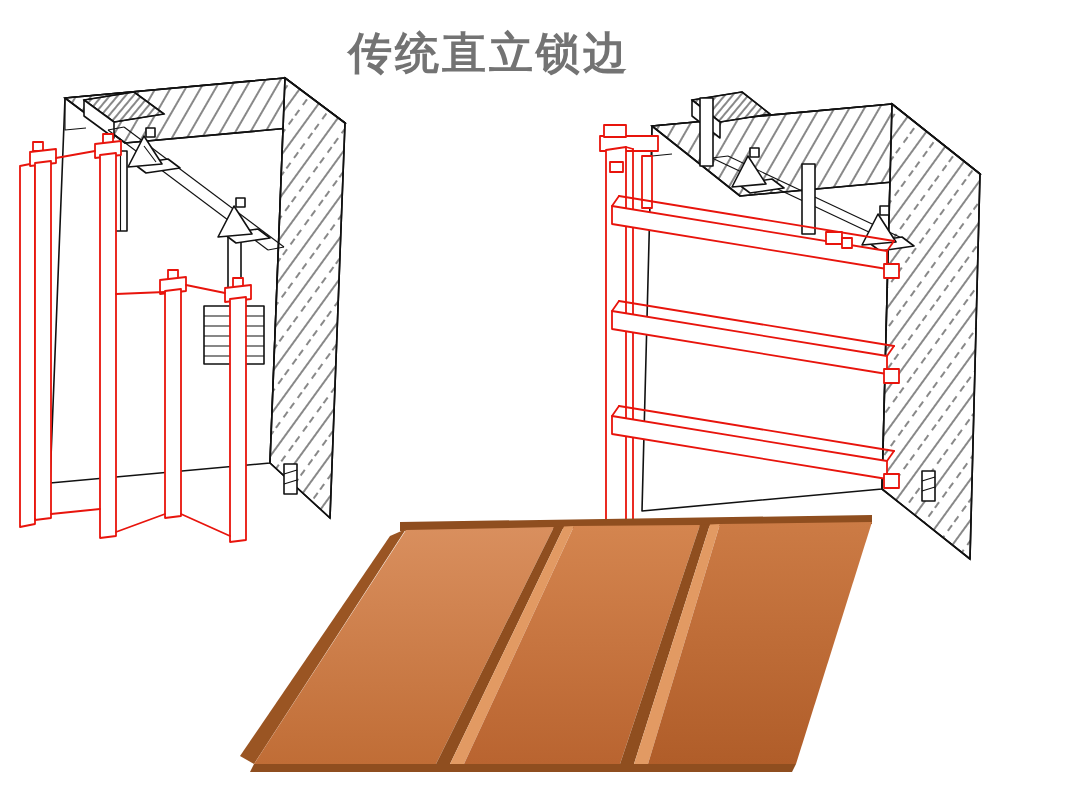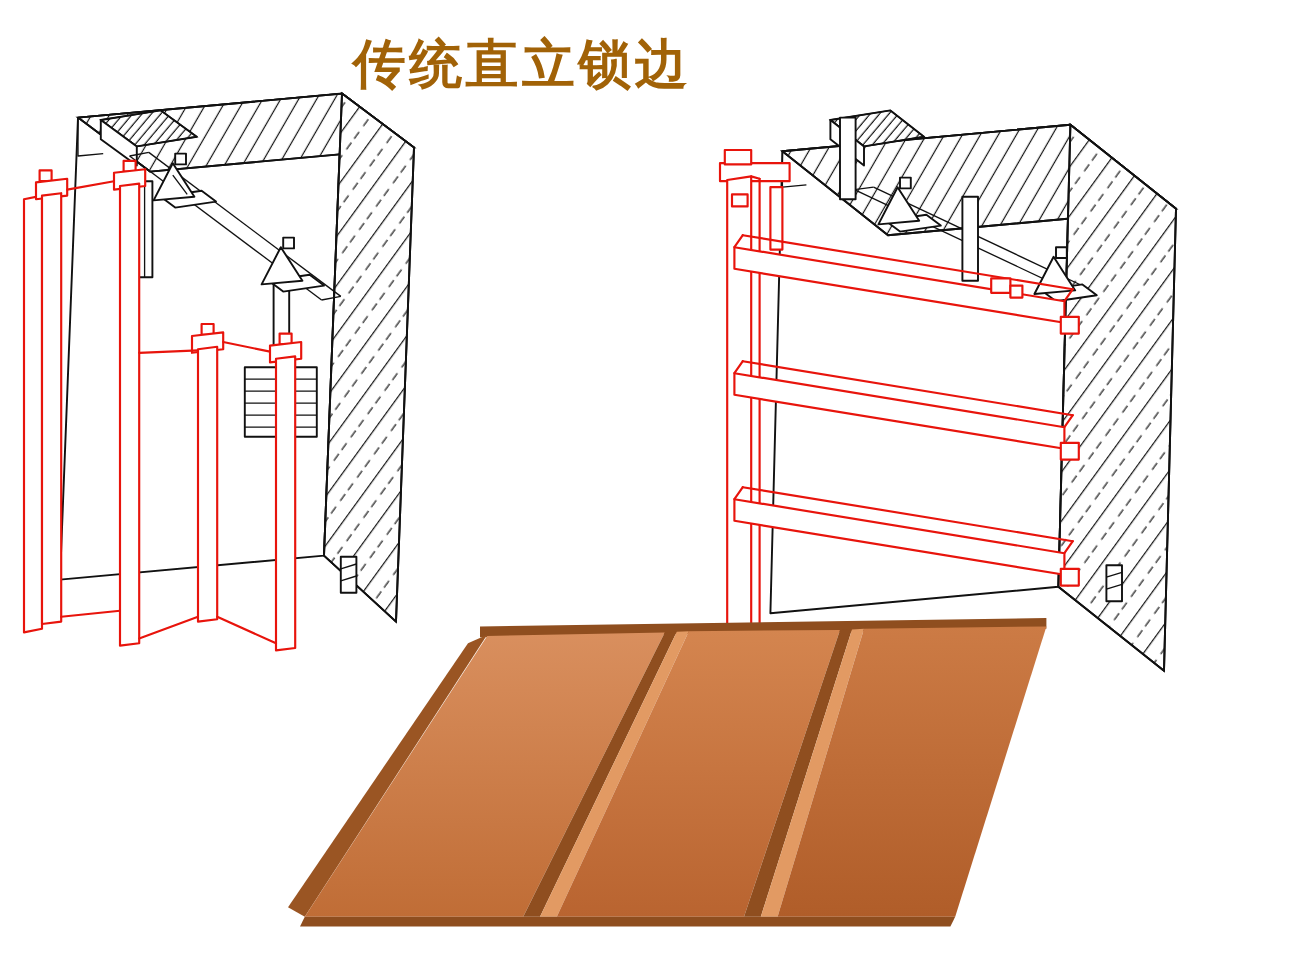--- a/index.html
+++ b/index.html
@@ -6,25 +6,25 @@
   #stage{
     position:relative;
     width:1080px;height:797px;
     background:#ffffff;
     overflow:hidden;
     font-family:"DejaVu Sans", sans-serif;
   }
   .title{
     position:absolute;
     left:240px;top:24px;width:390px;
-    text-align:center;
+    text-align:right;
     font-size:44px;
     font-weight:900;
     letter-spacing:3px;
-    color:#a16207;
+    color:#737373;
     font-family:"DejaVu Sans", sans-serif;
   }
   svg{position:absolute;display:block;}
   #svg-left{left:16px;top:66px;}
   #svg-right{left:592px;top:56px;}
   #svg-panel{left:240px;top:514px;}
   .blkf{stroke:#111111;stroke-width:1.6;fill:#ffffff;stroke-linejoin:round;}
   .blkt{stroke:#111111;stroke-width:1.1;fill:none;stroke-linejoin:round;}
   .red{stroke:#e8140c;stroke-width:1.8;fill:none;stroke-linejoin:round;stroke-linecap:round;}
   .redf{stroke:#e8140c;stroke-width:1.8;fill:#ffffff;stroke-linejoin:round;}

